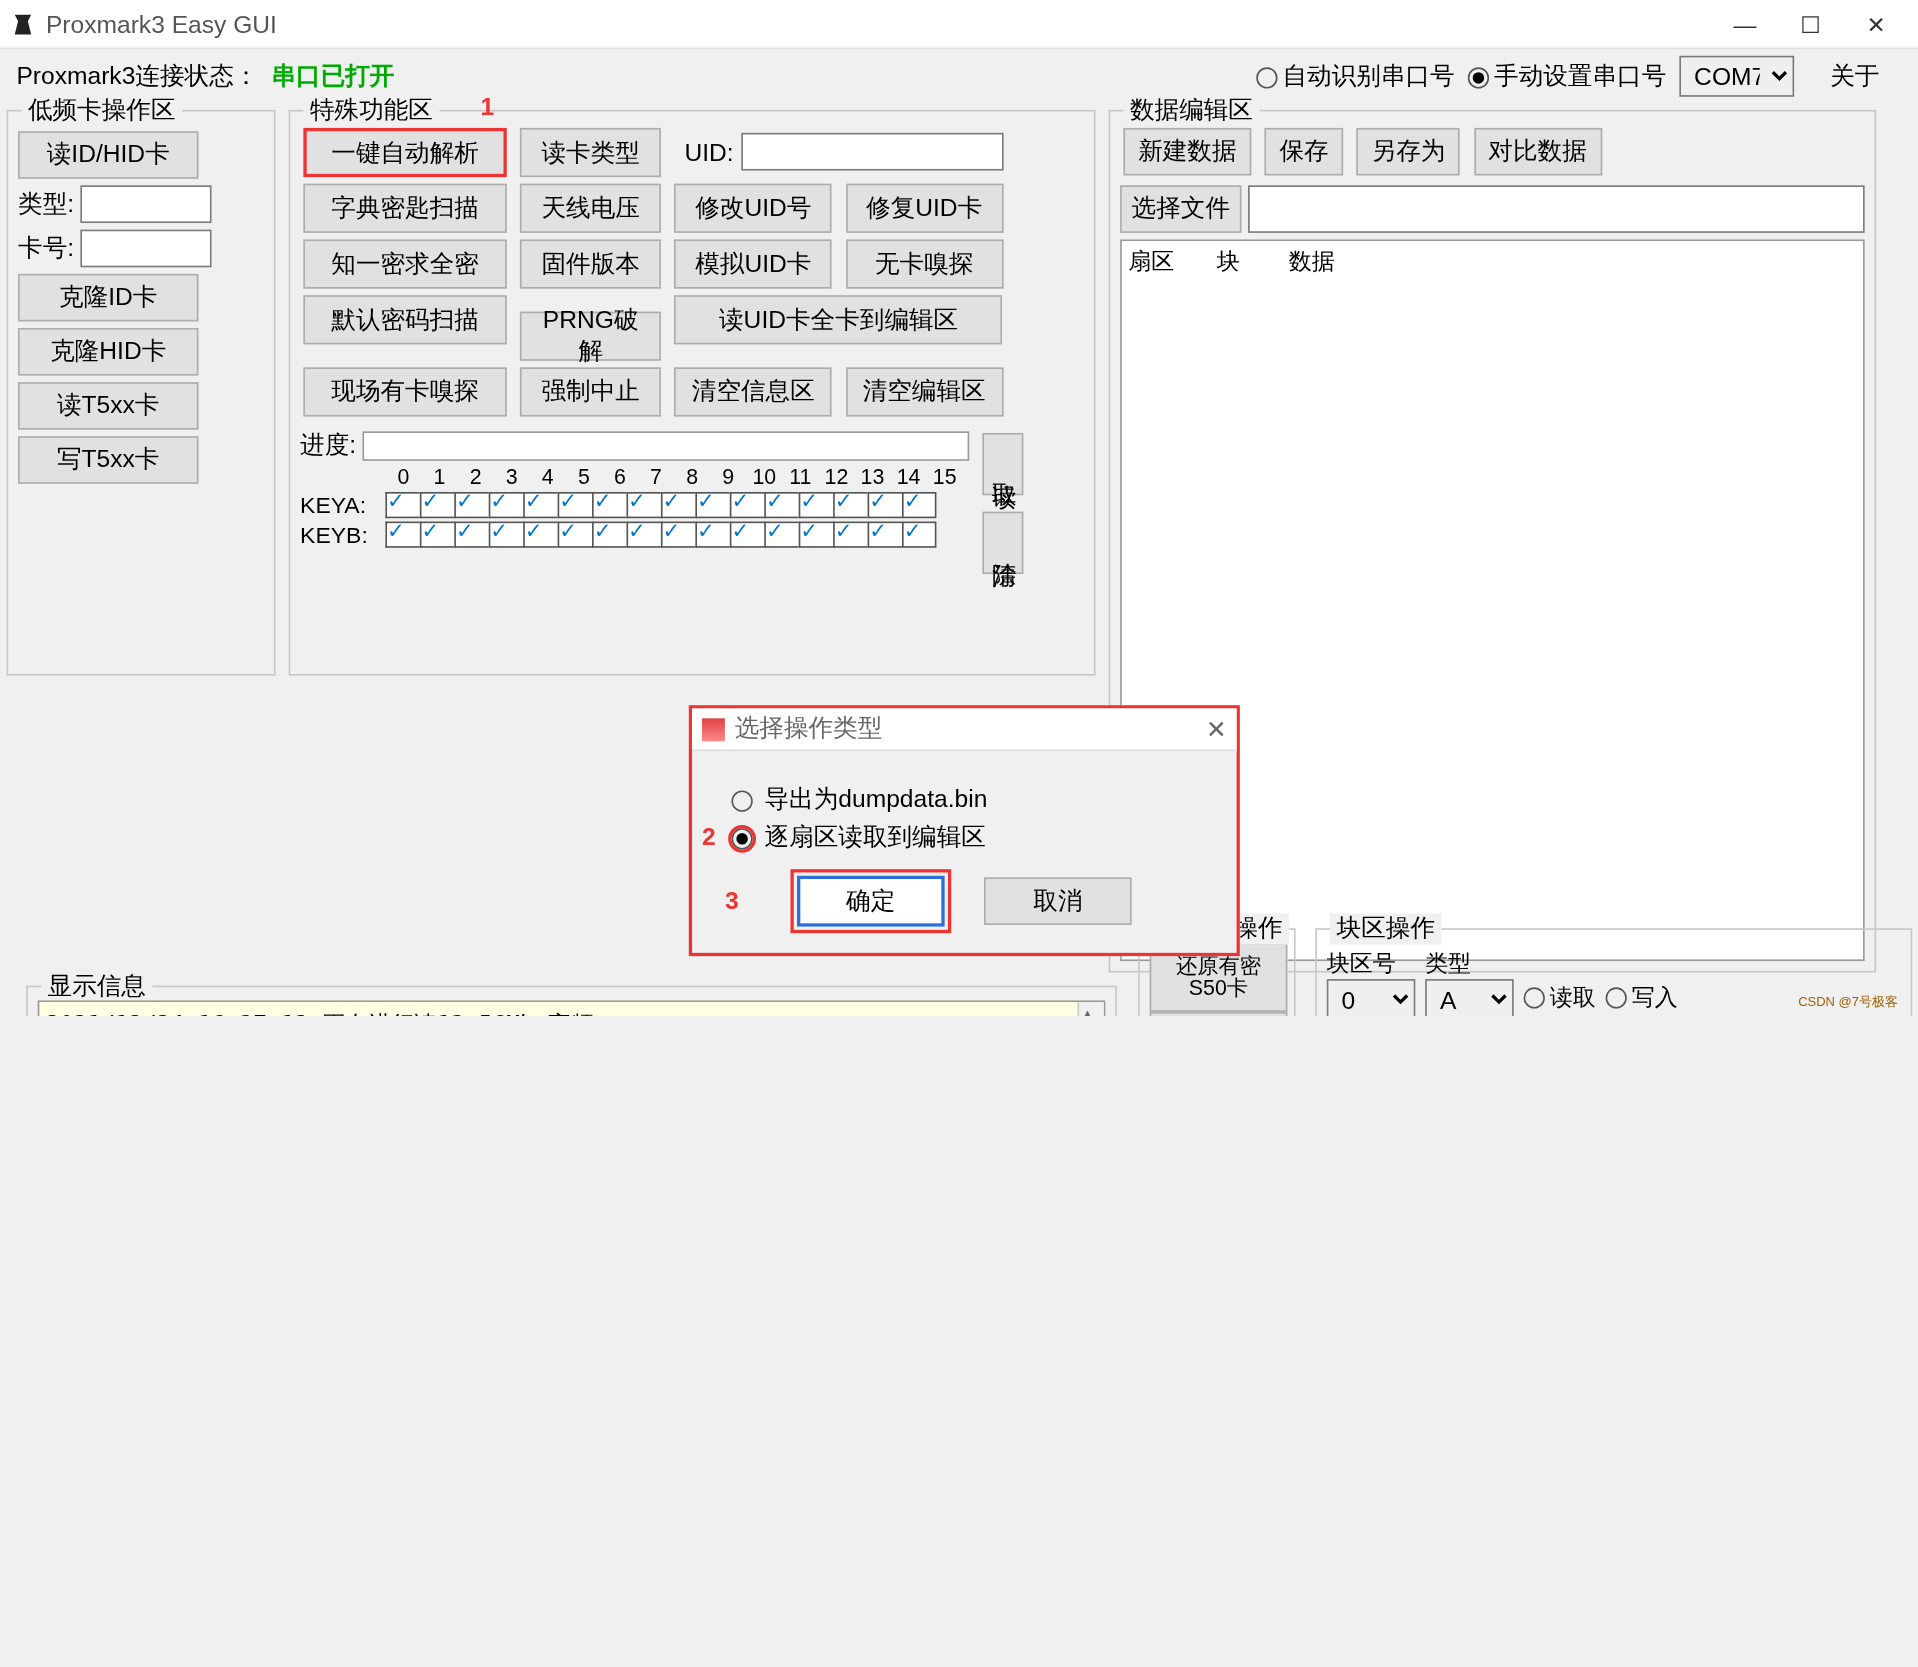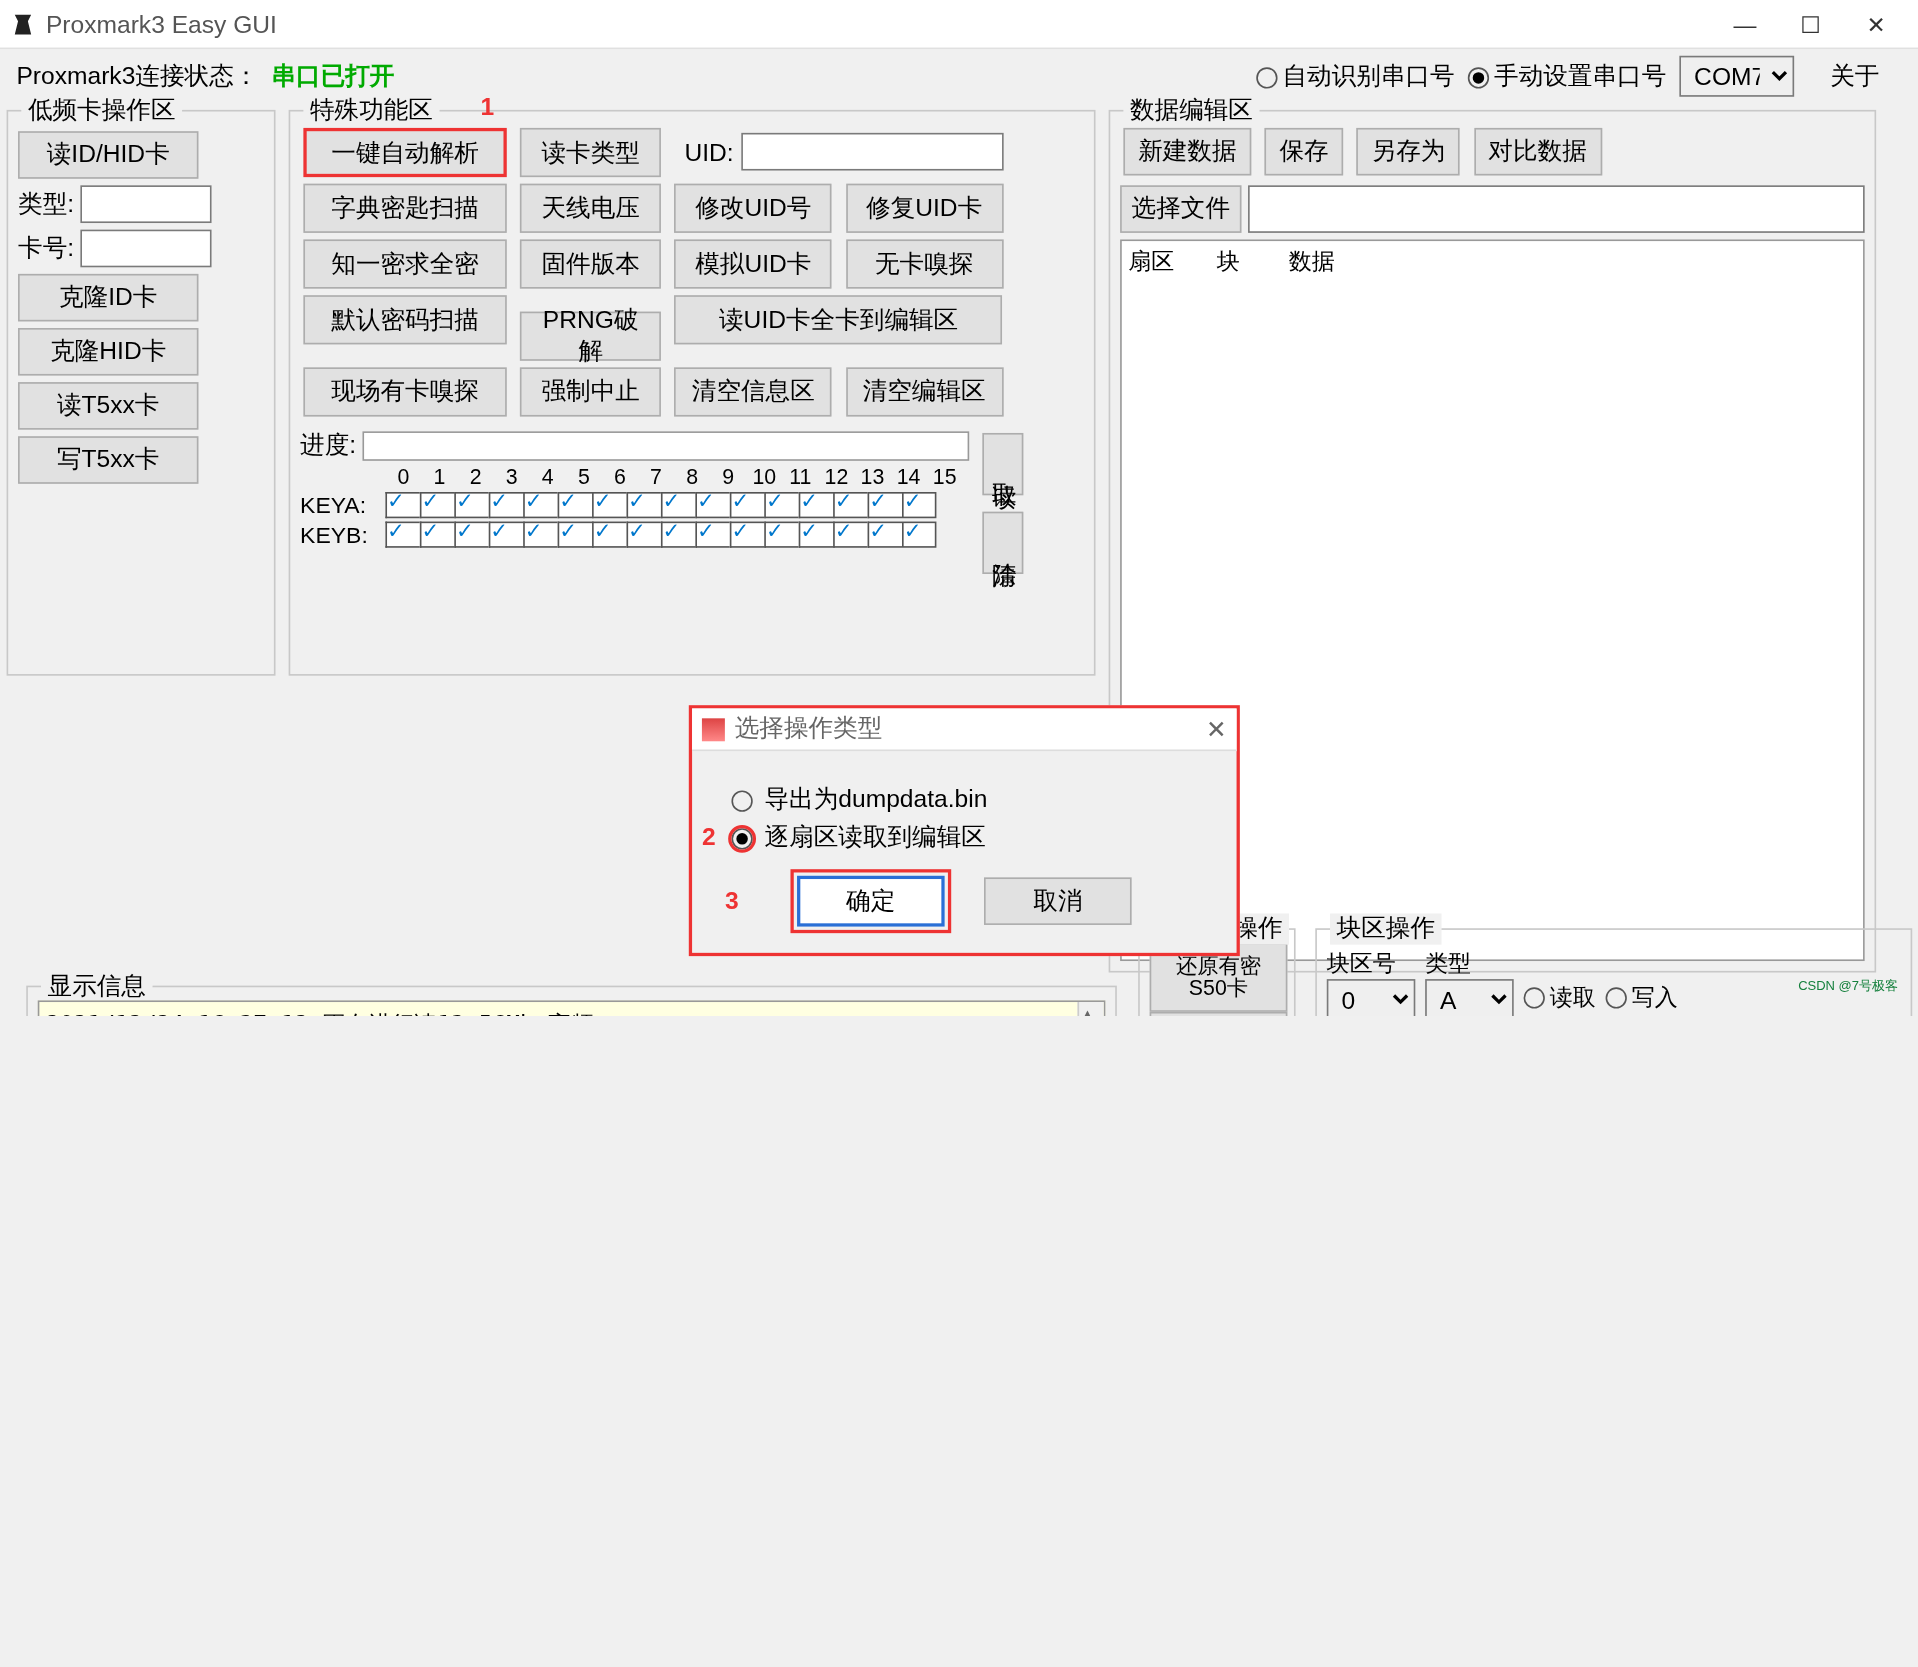--- a/index.html
+++ b/index.html
@@ -53,21 +53,21 @@
 .table-area{border:1px solid #999;background:#fff;height:440px;padding:4px;font-size:14px;}
 .table-area .hdr span{display:inline-block;}
 .right-tools .btn{margin:2px;padding:4px 8px;}
 .hf-btn{width:84px;height:42px;text-align:center;line-height:1.1;font-size:13px;}
 .block-area{font-size:14px;}
 .block-area .row{display:flex;align-items:center;gap:6px;margin:4px 0;}
 .modal{position:absolute;border:2px solid #e33;background:#f0f0f0;z-index:100;}
 .modal .tbar{background:#fff;height:26px;display:flex;align-items:center;padding:0 6px;color:#666;border-bottom:1px solid #ddd;}
 .modal .body{padding:16px 24px;}
 .annot{color:#e33;font-weight:bold;position:absolute;z-index:200;font-size:15px;}
-.watermark{position:absolute;right:20px;bottom:21px;color:#15803d;font-size:13px;z-index:300;}
+.watermark{position:absolute;right:20px;bottom:5px;color:#a16207;font-size:13px;z-index:300;}
 .sbar{width:16px;background:#f0f0f0;border-left:1px solid #ccc;position:absolute;right:0;top:0;bottom:0;}
 .sbar::before{content:'▴';position:absolute;top:0;left:2px;font-size:10px;color:#666;}
 .sbar::after{content:'▾';position:absolute;bottom:0;left:2px;font-size:10px;color:#666;}
 </style>
 </head>
 <body>
 
 <div class="scale-wrap">
 
 <div class="title-bar">

